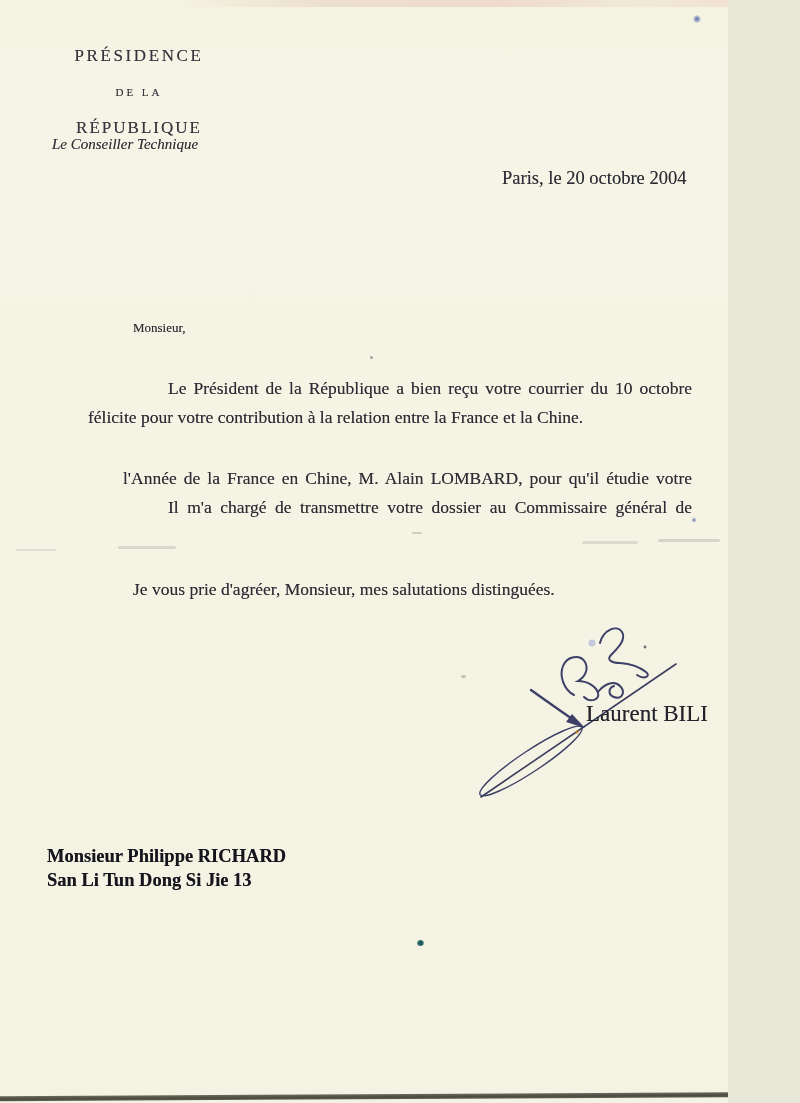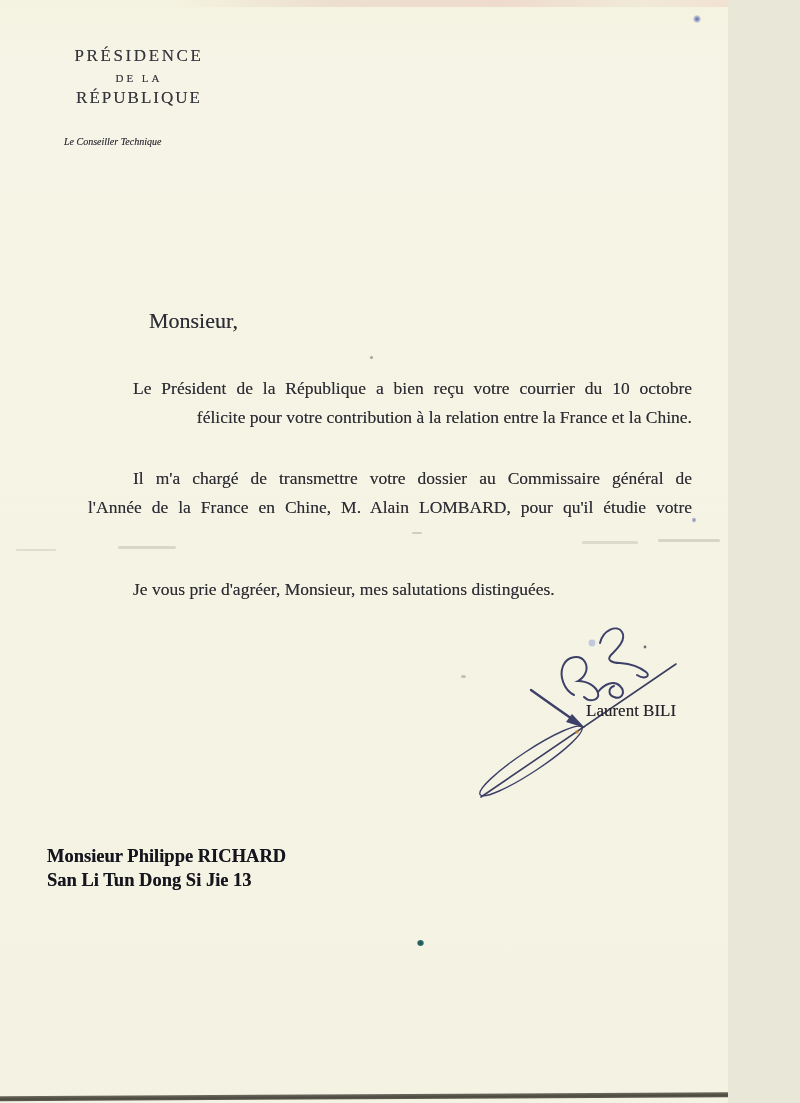--- a/index.html
+++ b/index.html
@@ -7,39 +7,39 @@
     position:relative;
     width:728px;height:1103px;
     background:linear-gradient(180deg,#f4f2e0 0%,#f6f4e6 6%,#f5f3e3 55%,#f4f2e2 100%);
     font-family:"Liberation Serif","DejaVu Serif",serif;
     color:#2c2c34;
     overflow:hidden;
   }
   
   .letterhead{position:absolute;left:58px;top:46px;width:162px;text-align:center;color:#35353d;}
   .lh-big{font-size:17px;letter-spacing:2.6px;text-shadow:0 0 .5px rgba(53,53,61,.55);}
-  .lh-small{font-size:11px;letter-spacing:3px;margin-top:6px;text-shadow:0 0 .4px rgba(53,53,61,.5);}
-  .lh-big2{margin-top:4px;letter-spacing:2px;}
-  .role{position:absolute;left:64px;top:136px;font-style:italic;font-size:10px;color:#2d2d35;text-shadow:0 0 .4px rgba(45,45,53,.5);}
+  .lh-small{font-size:11px;letter-spacing:3px;margin-top:20px;text-shadow:0 0 .4px rgba(53,53,61,.5);}
+  .lh-big2{margin-top:20px;letter-spacing:2px;}
+  .role{position:absolute;left:52px;top:136px;font-style:italic;font-size:15px;color:#2d2d35;text-shadow:0 0 .4px rgba(45,45,53,.5);}
   .dateline{position:absolute;left:502px;top:168px;font-size:18.5px;text-shadow:0 0 .4px rgba(44,44,52,.5);}
 
   
   .bodytext{position:absolute;left:88px;width:604px;font-size:17.5px;line-height:28.5px;
             text-shadow:0 0 .45px rgba(44,44,52,.55);}
-  .salutation{position:absolute;left:133px;top:308px;font-size:22px;text-shadow:0 0 .45px rgba(44,44,52,.55);margin-left:16px;}
+  .salutation{position:absolute;left:133px;top:320px;font-size:13px;text-shadow:0 0 .45px rgba(44,44,52,.55);}
   .para1{top:374px;}
   .para2{top:464px;}
-  .jline{text-align:justify;text-align-last:justify;text-justify:inter-word;}
-  .lastline{text-align:right;}
+  .jline{text-align:justify;text-align-last:justify;text-justify:inter-word;margin-left:35px;}
+  .lastline{text-align:left;}
   .indent{text-indent:45px;}
   .closing{position:absolute;left:133px;top:579px;font-size:17.5px;text-shadow:0 0 .45px rgba(44,44,52,.55);}
 
   
   .sig-svg{position:absolute;left:450px;top:598px;}
-  .sig-name{position:absolute;left:586px;top:701px;font-size:17px;color:#23232b;text-shadow:0 0 .4px rgba(35,35,43,.5);}
+  .sig-name{position:absolute;left:586px;top:701px;font-size:23px;color:#23232b;text-shadow:0 0 .4px rgba(35,35,43,.5);}
 
   
   .recipient{position:absolute;left:47px;top:845px;font-size:18.5px;font-weight:bold;
              line-height:23.6px;color:#15151d;text-shadow:0 0 .5px rgba(21,21,29,.6);}
 
   
   .artifact{position:absolute;}
   .top-band{left:180px;top:0;width:590px;height:7px;
     background:linear-gradient(90deg,rgba(228,200,186,0) 0%,rgba(228,200,186,.45) 25%,rgba(234,200,188,.55) 55%,rgba(228,200,186,.2) 78%,rgba(242,214,200,.75) 100%);}
   .corner-smudge{left:742px;top:0;width:56px;height:12px;background:rgba(240,208,194,.5);border-radius:0 0 8px 8px;}
@@ -72,31 +72,32 @@
   <div class="artifact corner-smudge"></div>
   <div class="artifact blue-x"></div>
 
   <div class="letterhead">
     <div class="lh-big">PRÉSIDENCE</div>
     <div class="lh-small">DE LA</div>
     <div class="lh-big lh-big2">RÉPUBLIQUE</div>
   </div>
   <div class="role">Le Conseiller Technique</div>
 
+  <div class="dateline">Paris, le 20 octobre 2004</div>
 
   <div class="salutation">Monsieur,</div>
 
   <div class="bodytext para1">
     <div class="jline indent">Le Président de la République a bien reçu votre courrier du 10 octobre</div>
     <div class="lastline">félicite pour votre contribution à la relation entre la France et la Chine.</div>
   </div>
 
   <div class="bodytext para2">
+    <div class="jline">l'Année de la France en Chine, M. Alain LOMBARD, pour qu'il étudie votre</div>
     <div class="jline indent">Il m'a chargé de transmettre votre dossier au Commissaire général de</div>
-    <div class="jline">l'Année de la France en Chine, M. Alain LOMBARD, pour qu'il étudie votre</div>
   </div>
 
   <div class="closing">Je vous prie d'agréer, Monsieur, mes salutations distinguées.</div>
 
   <div class="artifact dash d1"></div>
   <div class="artifact dash d2"></div>
   <div class="artifact dash d3"></div>
   <div class="artifact dash d4"></div>
   <div class="artifact dash d5"></div>
   <div class="artifact dash d6"></div>

